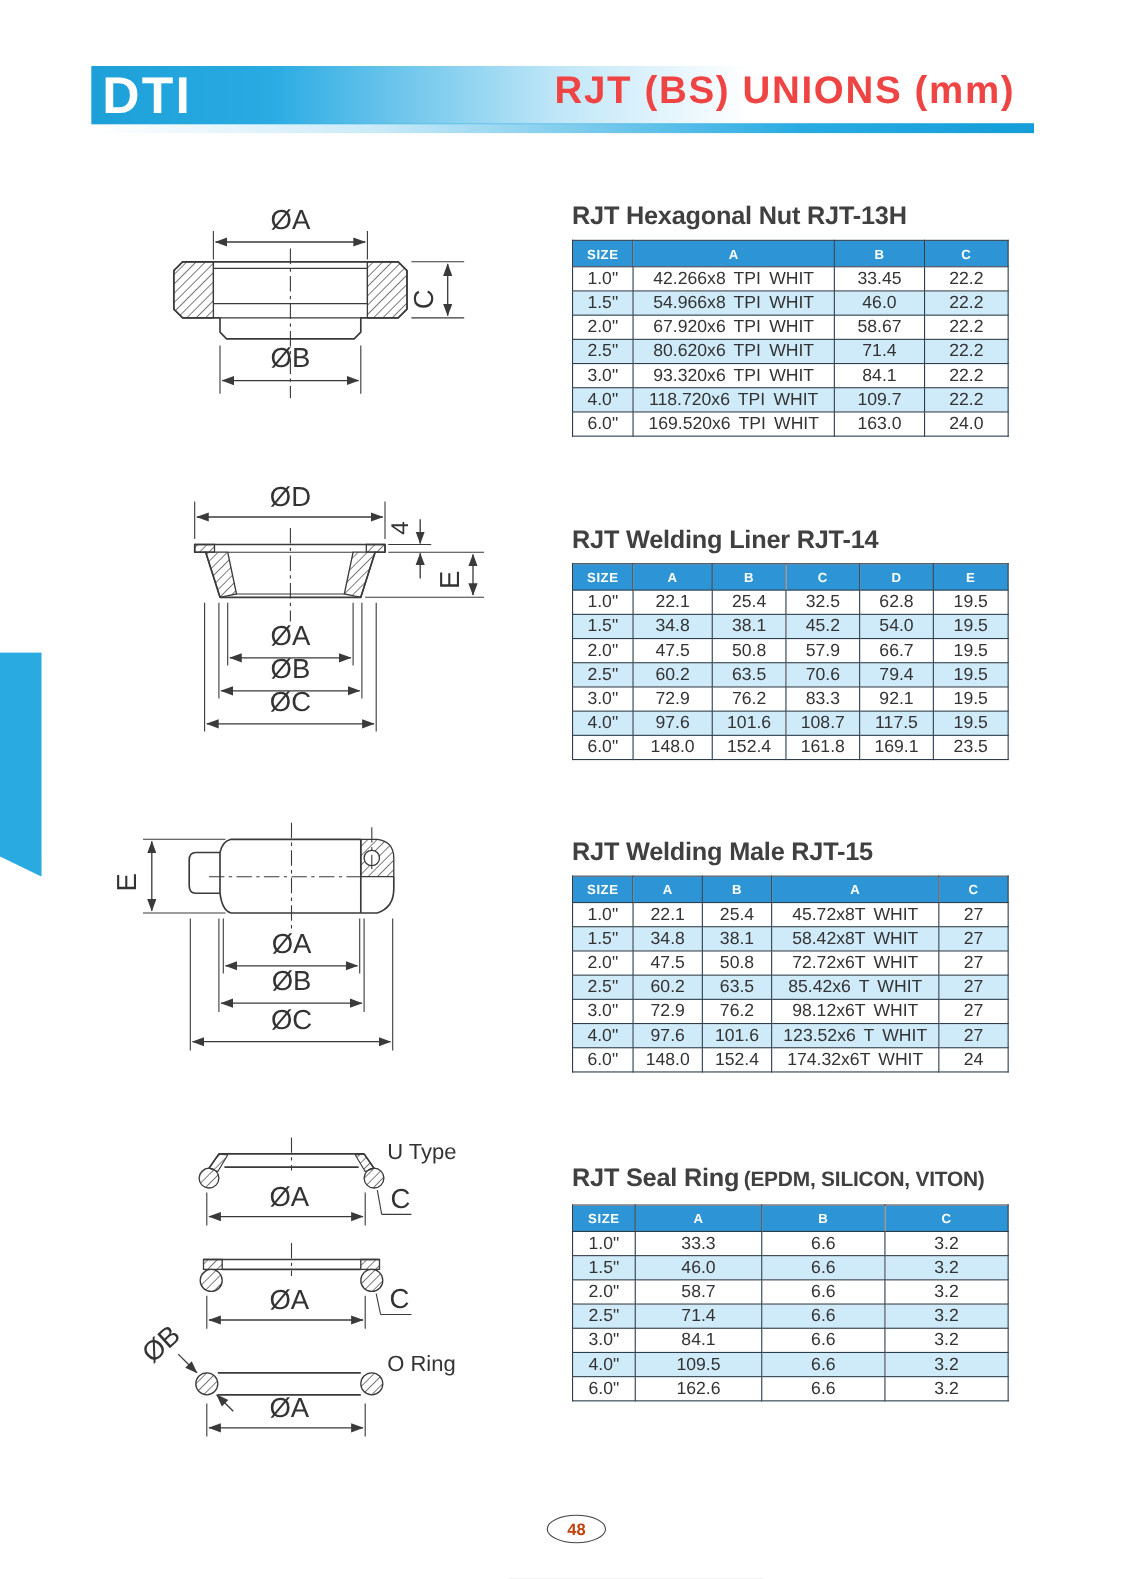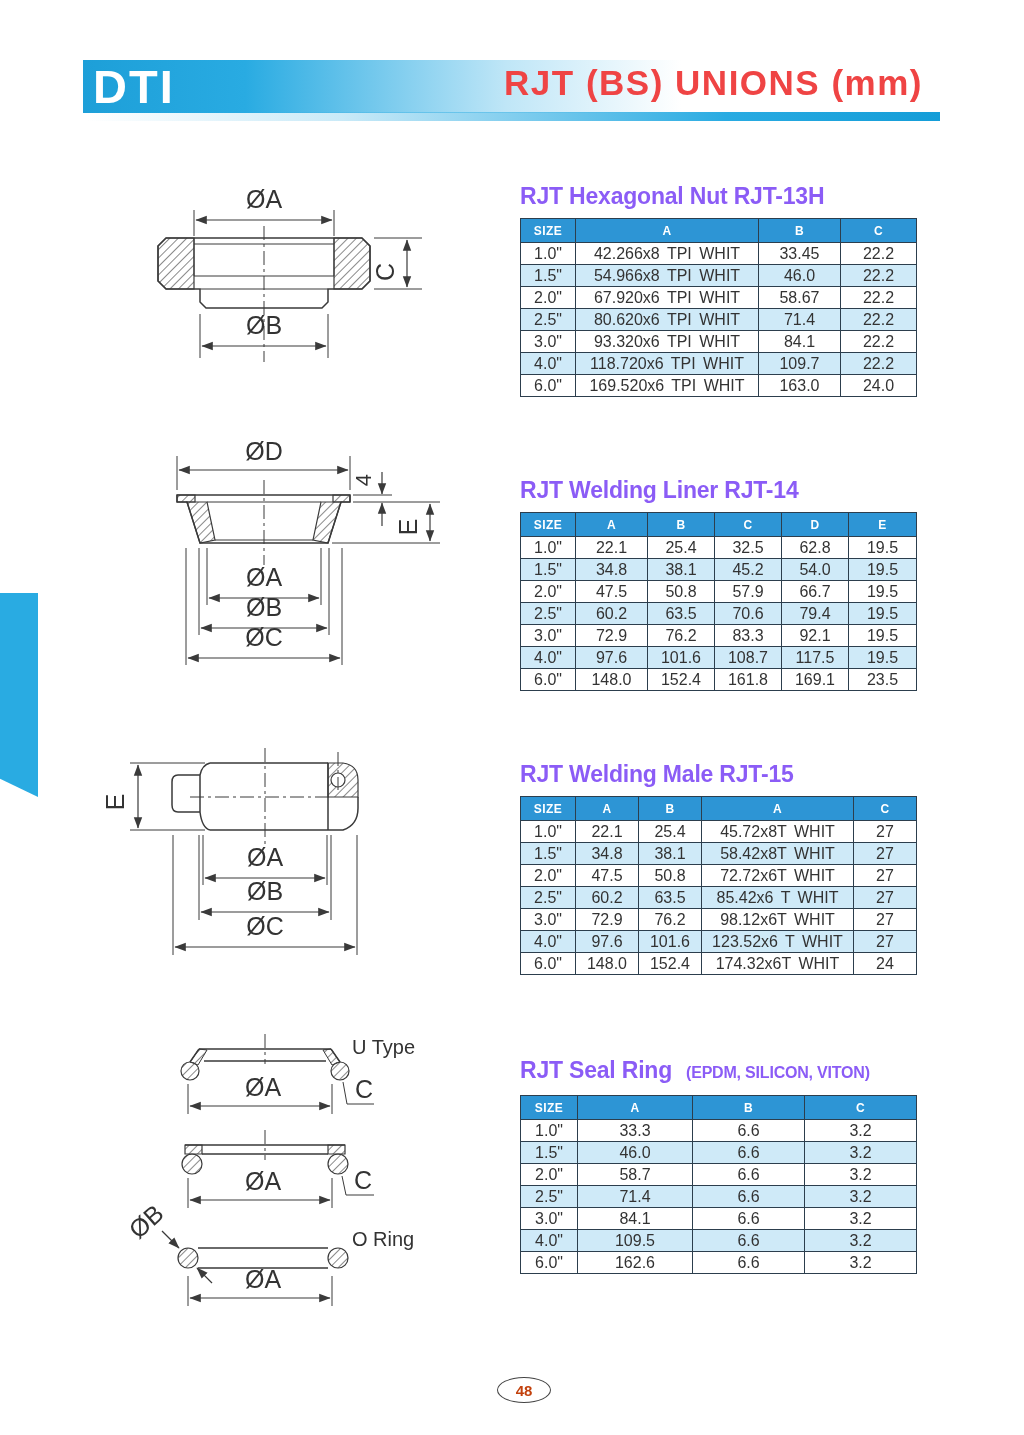--- a/index.html
+++ b/index.html
@@ -27,23 +27,23 @@
   }
   
   .side-tab{
     position:absolute;left:0;top:593px;width:38px;height:204px;background:#29abe2;
     clip-path:polygon(0 0,100% 0,100% 100%,0 91%);
   }
   
   .sec{position:absolute;left:520px;width:396px;}
   .sec h2{
     margin:0 0 8px 0;font-size:23px;font-weight:600;letter-spacing:-0.2px;
-    color:#8b5cf6;line-height:28px;white-space:nowrap;
-  }
-  .sec h2 .suffix{font-size:16px;font-weight:600;margin-left:14px;}
+    color:#404040;line-height:28px;white-space:nowrap;
+  }
+  .sec h2 .suffix{font-size:19px;font-weight:600;margin-left:4px;}
   .spec{border-collapse:collapse;width:396px;table-layout:fixed;}
   .spec th,.spec td{
     border:1px solid #2c3e4d;text-align:center;vertical-align:middle;
     padding:0;overflow:hidden;white-space:nowrap;
   }
   .spec th{
     background:#2d95d5;color:#ffffff;font-size:12px;font-weight:600;height:23px;letter-spacing:.5px;
   }
   .spec td{font-size:16px;color:#333;height:21px;word-spacing:3px;}
   .spec tbody tr:nth-child(even){background:#cfeaf8;}

